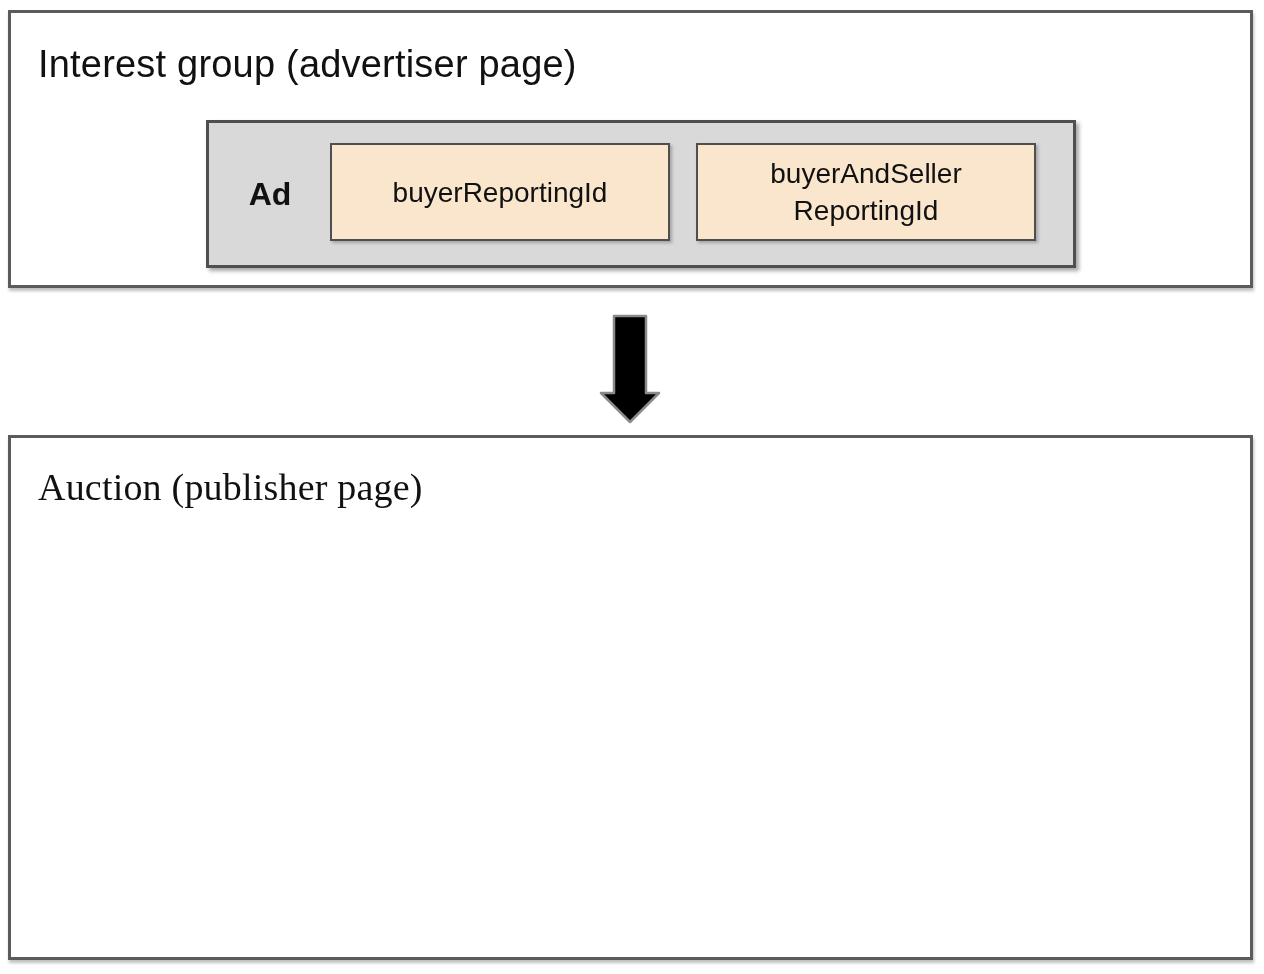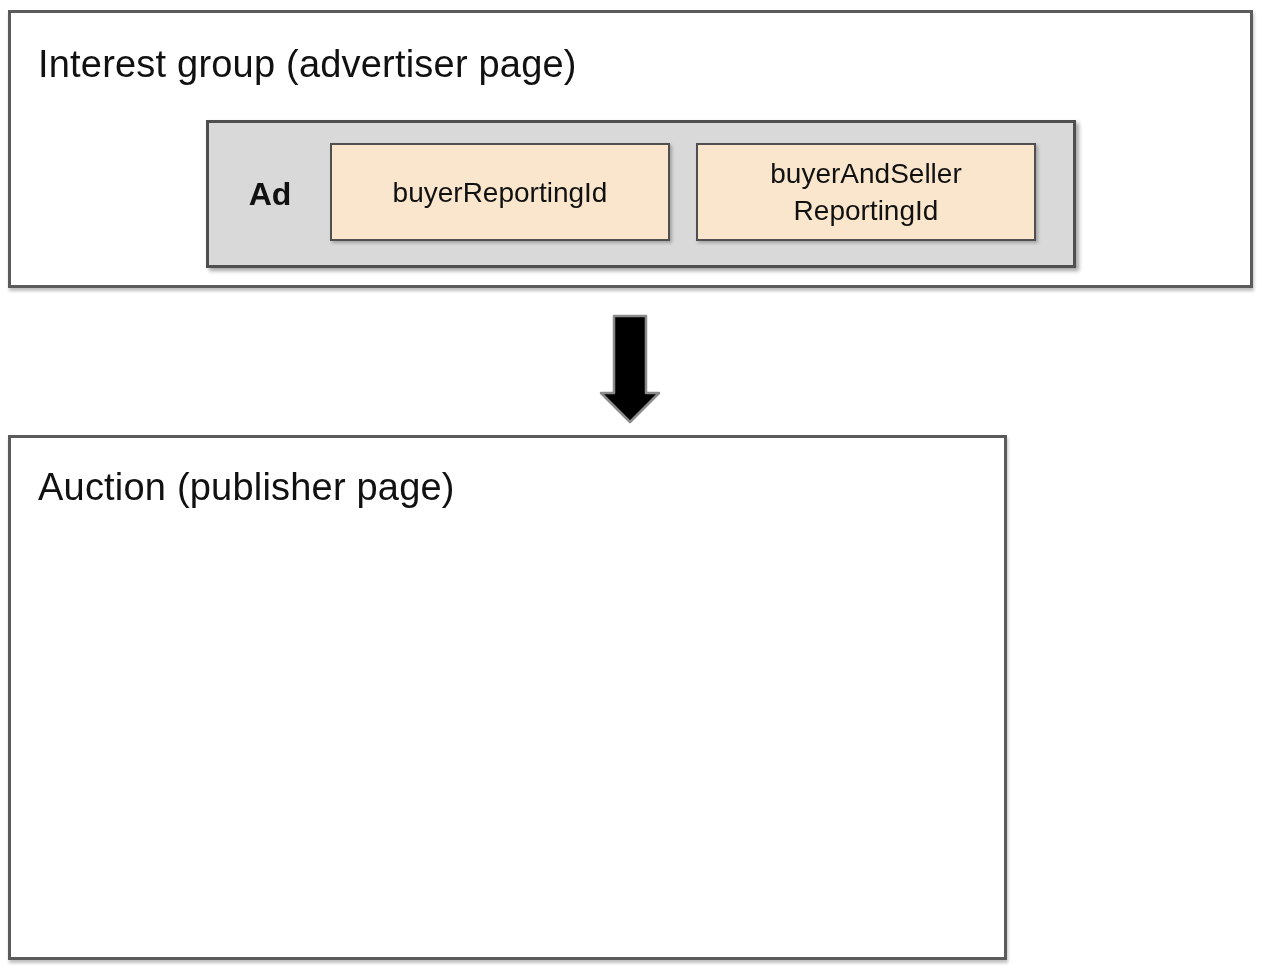--- a/index.html
+++ b/index.html
@@ -15,21 +15,21 @@
   }
   *{margin:0;padding:0;box-sizing:border-box;}
   html,body{width:1264px;height:974px;background:var(--page-bg);
     font-family:"Liberation Sans","DejaVu Sans",sans-serif;color:var(--text);}
   #canvas{position:relative;width:1264px;height:974px;overflow:hidden;background:var(--page-bg);}
 
   .outer-box{position:absolute;background:var(--page-bg);
     border:3px solid var(--outer-border);
     box-shadow:1px 3px 3px rgba(0,0,0,0.25);}
   #interest-group-box{left:8px;top:10px;width:1245px;height:278px;}
-  #auction-box{left:8px;top:435px;width:999px;height:525px;}
+  #auction-box{left:8px;top:435px;width:1245px;height:525px;font-family:Liberation Serif, serif;}
 
   .outer-title{position:absolute;left:27px;font-size:38px;line-height:46px;
     letter-spacing:0.2px;white-space:nowrap;}
   #interest-group-title{top:28px;}
   #auction-title{top:26px;}
 
   #ad-box{position:absolute;left:195px;top:107px;width:870px;height:148px;
     background:var(--ad-fill);border:3px solid var(--box-border);
     box-shadow:3px 3px 4px rgba(0,0,0,0.35);}
   #ad-label{position:absolute;left:0;top:0;width:122px;height:100%;

